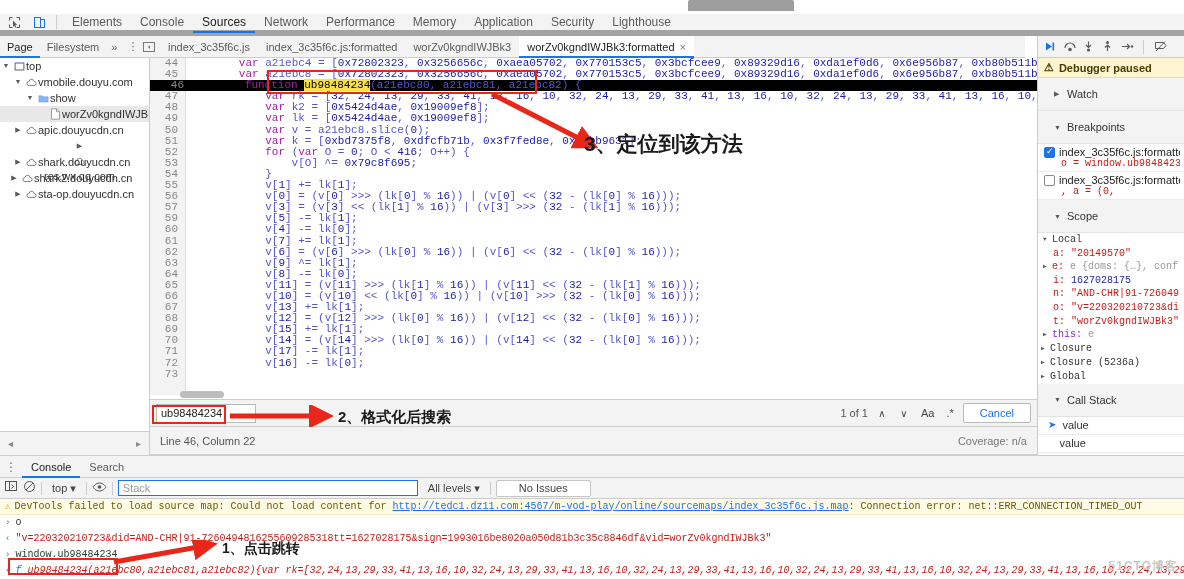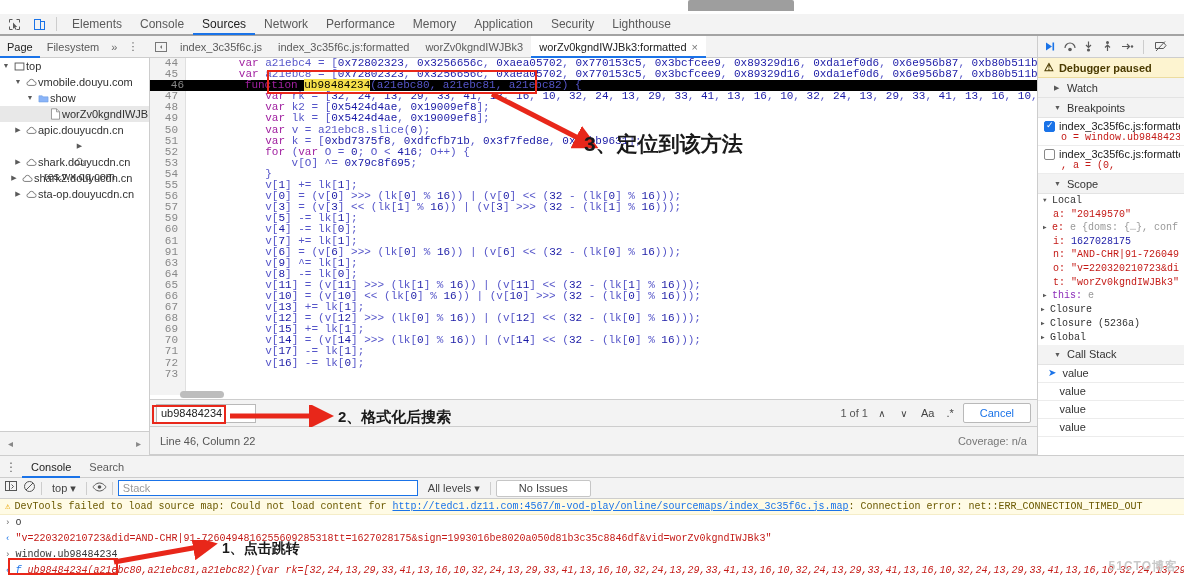--- a/index.html
+++ b/index.html
@@ -20,21 +20,21 @@
     background:#fff;
   }
   .winstrip .tabshape {
     position:absolute; left:688px; top:0; width:106px; height:11px;
     background:#9e9e9e; border-radius:2px 2px 0 0;
   }
 
   
   .devtools-tabbar {
     position:absolute; left:0; top:14px; width:1184px; height:22px;
-    background:#f3f3f3; border-bottom:2px solid #a3a3a3;
+    background:#f3f3f3; border-bottom:6px solid #a3a3a3;
     display:flex; align-items:center;
   }
   .dt-icon-btn {
     width:22px; height:20px; display:flex; align-items:center; justify-content:center;
     margin-left:3px;
   }
   .dt-sep { width:1px; height:14px; background:#cdcdcd; margin:0 6px; }
   .dt-tab {
     padding:0 9px; height:22px; line-height:22px; font-size:12px; color:#5a5a5a;
     white-space:nowrap; cursor:default;
@@ -68,21 +68,21 @@
 
   .nav-footer {
     position:absolute; left:0; top:431px; width:150px; height:24px;
     border-right:1px solid #cdcdcd; border-top:1px solid #cdcdcd;
     background:#f3f3f3; display:flex; align-items:center; justify-content:space-between;
     padding:0 8px; color:#888; font-size:10px;
   }
 
   
   .editor-tabbar {
-    position:absolute; left:150px; top:36px; width:887px; height:22px;
+    position:absolute; left:138px; top:36px; width:887px; height:22px;
     background:#f3f3f3; border-bottom:1px solid #cdcdcd;
     display:flex; align-items:center;
   }
   .et-nav { width:22px; display:flex; align-items:center; justify-content:center; }
   .et-tab {
     height:22px; line-height:22px; padding:0 8px; font-size:11px; color:#5a5a5a;
     white-space:nowrap; display:flex; align-items:center; gap:5px;
   }
   .et-tab.active { background:#fff; color:#222; box-shadow: inset 0 -2px 0 #1a73e8; }
   .et-close { font-size:11px; color:#777; }
@@ -153,21 +153,21 @@
     height:22px; background:#f3f3f3; border-bottom:1px solid #cdcdcd;
     display:flex; align-items:center; gap:2px; padding-left:4px;
   }
   .dbg-tb-icon { width:17px; height:18px; display:flex; align-items:center; justify-content:center; }
   .paused-banner {
     height:20px; background:#fdf4d0; border-bottom:1px solid #ecdca0;
     display:flex; align-items:center; gap:5px; padding-left:6px;
     font-size:11px; color:#4a3a00; font-weight:bold;
   }
   .sec-header {
-    height:20px; display:flex; align-items:center; gap:4px; padding-left:16px;
+    height:33px; display:flex; align-items:center; gap:4px; padding-left:16px;
     font-size:11px; color:#333; background:#f3f3f3; border-bottom:1px solid #e3e3e3;
   }
   .tri { font-size:7px; color:#5a5a5a; width:9px; }
   .bp-item { padding:2px 4px 2px 6px; border-bottom:1px solid #ececec; }
   .bp-line1 { display:flex; align-items:center; gap:4px; font-size:11px; color:#222; white-space:nowrap; overflow:hidden;}
   .bp-chk {
     width:11px; height:11px; flex:0 0 11px; border:1px solid #888; background:#fff;
     border-radius:2px;
   }
   .bp-chk.on { background:#1a73e8; border-color:#1a73e8; position:relative; }
@@ -416,21 +416,21 @@
         <div class="code-line"><span class="ln">51</span><span class="code-txt">            <span class="k">var</span> k = [<span class="num">0xbd7375f8</span>, <span class="num">0xdfcfb71b</span>, <span class="num">0x3f7fed8e</span>, <span class="num">0xb7bb9631</span>];</span></div>
         <div class="code-line"><span class="ln">52</span><span class="code-txt">            <span class="k">for</span> (<span class="k">var</span> O = <span class="num">0</span>; O &lt; <span class="num">416</span>; O++) {</span></div>
         <div class="code-line"><span class="ln">53</span><span class="code-txt">                v[O] ^= <span class="num">0x79c8f695</span>;</span></div>
         <div class="code-line"><span class="ln">54</span><span class="code-txt">            }</span></div>
         <div class="code-line"><span class="ln">55</span><span class="code-txt">            v[<span class="num">1</span>] += lk[<span class="num">1</span>];</span></div>
         <div class="code-line"><span class="ln">56</span><span class="code-txt">            v[<span class="num">0</span>] = (v[<span class="num">0</span>] &gt;&gt;&gt; (lk[<span class="num">0</span>] % <span class="num">16</span>)) | (v[<span class="num">0</span>] &lt;&lt; (<span class="num">32</span> - (lk[<span class="num">0</span>] % <span class="num">16</span>)));</span></div>
         <div class="code-line"><span class="ln">57</span><span class="code-txt">            v[<span class="num">3</span>] = (v[<span class="num">3</span>] &lt;&lt; (lk[<span class="num">1</span>] % <span class="num">16</span>)) | (v[<span class="num">3</span>] &gt;&gt;&gt; (<span class="num">32</span> - (lk[<span class="num">1</span>] % <span class="num">16</span>)));</span></div>
         <div class="code-line"><span class="ln">59</span><span class="code-txt">            v[<span class="num">5</span>] -= lk[<span class="num">1</span>];</span></div>
         <div class="code-line"><span class="ln">60</span><span class="code-txt">            v[<span class="num">4</span>] -= lk[<span class="num">0</span>];</span></div>
         <div class="code-line"><span class="ln">61</span><span class="code-txt">            v[<span class="num">7</span>] += lk[<span class="num">1</span>];</span></div>
-        <div class="code-line"><span class="ln">91</span><span class="code-txt">            v[<span class="num">6</span>] = (v[<span class="num">6</span>] &gt;&gt;&gt; (lk[<span class="num">0</span>] % <span class="num">16</span>)) | (v[<span class="num">6</span>] &lt;&lt; (<span class="num">32</span> - (lk[<span class="num">0</span>] % <span class="num">16</span>)));</span></div>
+        <div class="code-line"><span class="ln">62</span><span class="code-txt">            v[<span class="num">6</span>] = (v[<span class="num">6</span>] &gt;&gt;&gt; (lk[<span class="num">0</span>] % <span class="num">16</span>)) | (v[<span class="num">6</span>] &lt;&lt; (<span class="num">32</span> - (lk[<span class="num">0</span>] % <span class="num">16</span>)));</span></div>
         <div class="code-line"><span class="ln">63</span><span class="code-txt">            v[<span class="num">9</span>] ^= lk[<span class="num">1</span>];</span></div>
         <div class="code-line"><span class="ln">64</span><span class="code-txt">            v[<span class="num">8</span>] -= lk[<span class="num">0</span>];</span></div>
         <div class="code-line"><span class="ln">65</span><span class="code-txt">            v[<span class="num">11</span>] = (v[<span class="num">11</span>] &gt;&gt;&gt; (lk[<span class="num">1</span>] % <span class="num">16</span>)) | (v[<span class="num">11</span>] &lt;&lt; (<span class="num">32</span> - (lk[<span class="num">1</span>] % <span class="num">16</span>)));</span></div>
         <div class="code-line"><span class="ln">66</span><span class="code-txt">            v[<span class="num">10</span>] = (v[<span class="num">10</span>] &lt;&lt; (lk[<span class="num">0</span>] % <span class="num">16</span>)) | (v[<span class="num">10</span>] &gt;&gt;&gt; (<span class="num">32</span> - (lk[<span class="num">0</span>] % <span class="num">16</span>)));</span></div>
         <div class="code-line"><span class="ln">67</span><span class="code-txt">            v[<span class="num">13</span>] += lk[<span class="num">1</span>];</span></div>
         <div class="code-line"><span class="ln">68</span><span class="code-txt">            v[<span class="num">12</span>] = (v[<span class="num">12</span>] &gt;&gt;&gt; (lk[<span class="num">0</span>] % <span class="num">16</span>)) | (v[<span class="num">12</span>] &lt;&lt; (<span class="num">32</span> - (lk[<span class="num">0</span>] % <span class="num">16</span>)));</span></div>
         <div class="code-line"><span class="ln">69</span><span class="code-txt">            v[<span class="num">15</span>] += lk[<span class="num">1</span>];</span></div>
         <div class="code-line"><span class="ln">70</span><span class="code-txt">            v[<span class="num">14</span>] = (v[<span class="num">14</span>] &gt;&gt;&gt; (lk[<span class="num">0</span>] % <span class="num">16</span>)) | (v[<span class="num">14</span>] &lt;&lt; (<span class="num">32</span> - (lk[<span class="num">0</span>] % <span class="num">16</span>)));</span></div>
         <div class="code-line"><span class="ln">71</span><span class="code-txt">            v[<span class="num">17</span>] -= lk[<span class="num">1</span>];</span></div>
         <div class="code-line"><span class="ln">72</span><span class="code-txt">            v[<span class="num">16</span>] -= lk[<span class="num">0</span>];</span></div>

